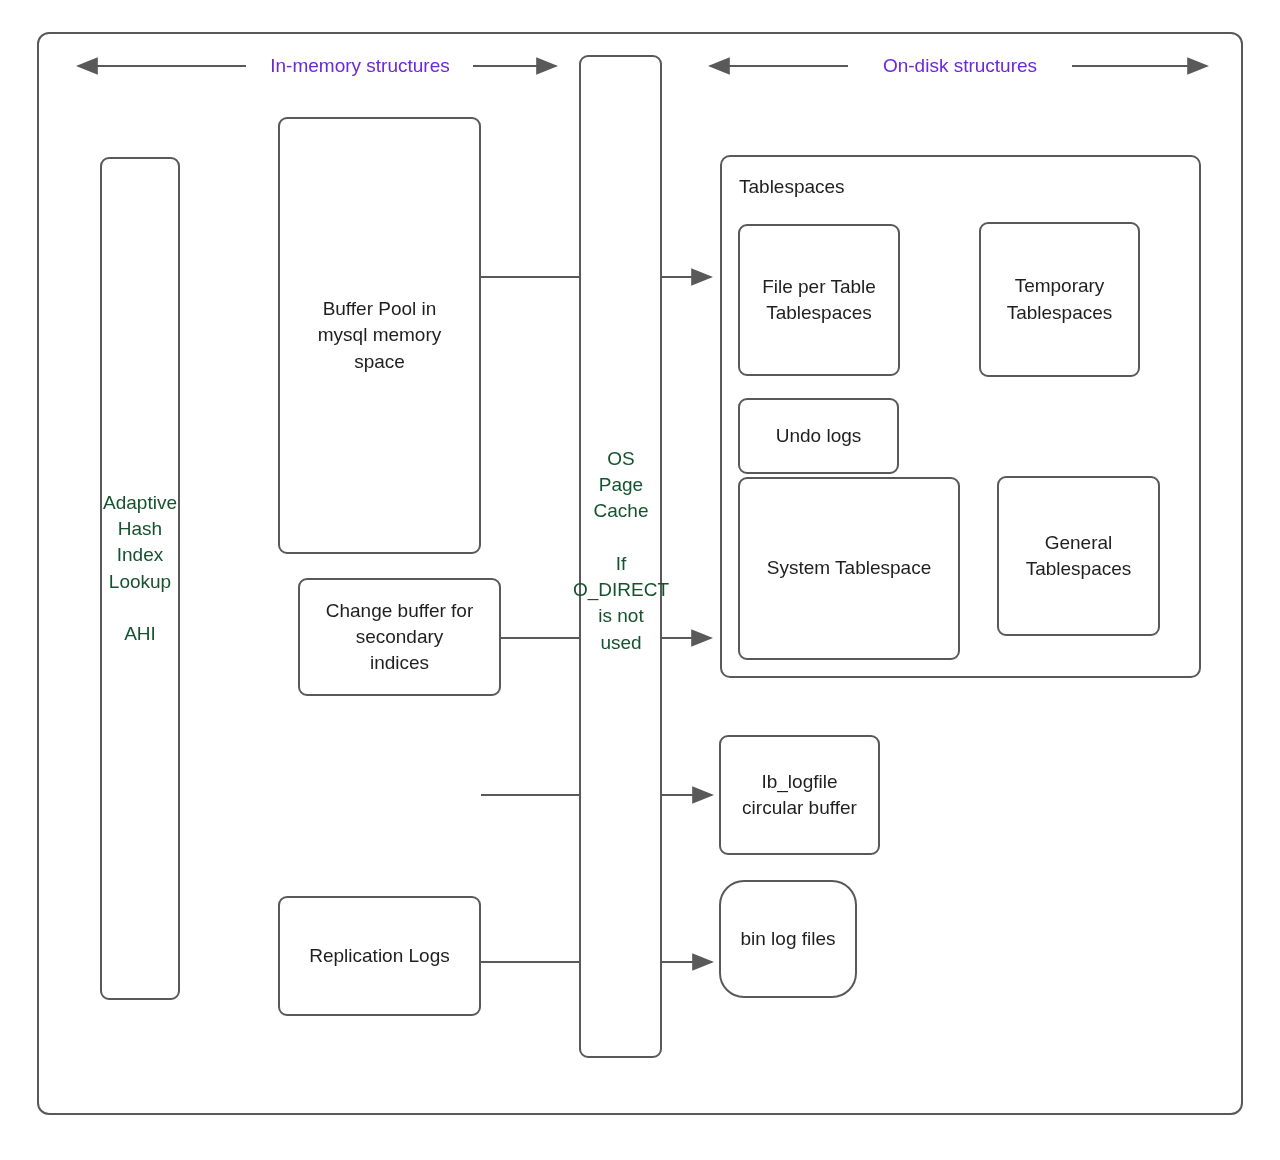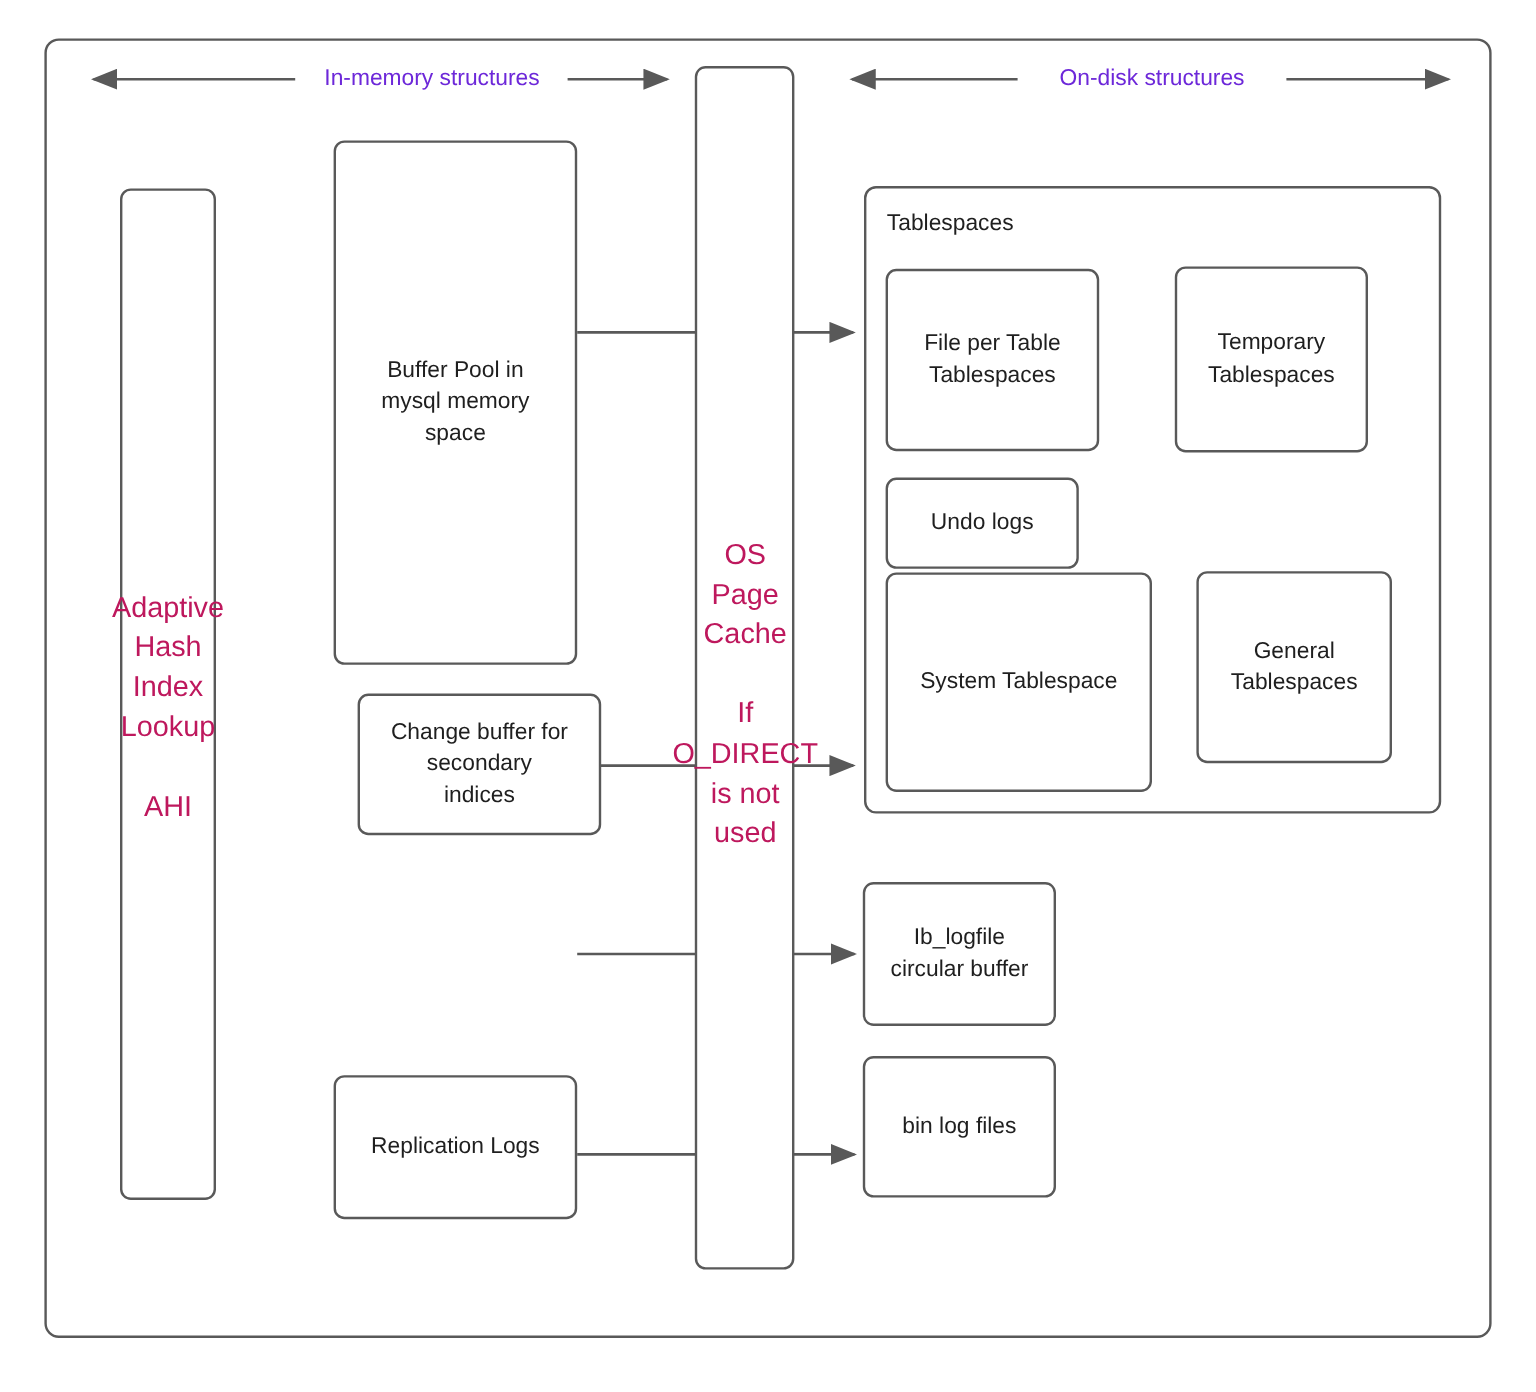--- a/index.html
+++ b/index.html
@@ -37,22 +37,22 @@
     background: transparent;
   }
   .tablespaces-title {
     position: absolute;
     color: #1f1f1f;
     font-size: 19px;
     text-align: left;
   }
   .overflow-text {
     position: absolute;
-    color: #be185d;
-    font-size: 24px;
+    color: #14532d;
+    font-size: 19px;
     line-height: 1.38;
     text-align: center;
     white-space: pre-line;
     background: transparent;
   }
   svg.arrows {
     position: absolute;
     left: 0;
     top: 0;
     width: 1280px;
@@ -126,31 +126,31 @@
   <div class="box" style="left:278px; top:578px; width:203px; height:118px;margin-left:20px;">Change buffer for
 secondary
 indices</div>
 
 
   <div class="box" style="left:278px; top:896px; width:203px; height:120px;">Replication Logs</div>
 
   <div class="box" style="left:720px; top:155px; width:481px; height:523px; border-radius:10px;"></div>
   <div class="tablespaces-title" style="left:739px; top:176px;">Tablespaces</div>
 
-  <div class="box" style="left:738px; top:224px; width:178px; height:152px;">File per Table
+  <div class="box" style="left:738px; top:224px; width:162px; height:152px;">File per Table
 Tablespaces</div>
 
   <div class="box" style="left:979px; top:222px; width:161px; height:155px;">Temporary
 Tablespaces</div>
 
   <div class="box" style="left:738px; top:398px; width:161px; height:76px;">Undo logs</div>
 
   <div class="box" style="left:738px; top:477px; width:222px; height:183px;">System Tablespace</div>
 
   <div class="box" style="left:997px; top:476px; width:163px; height:160px;">General
 Tablespaces</div>
 
   <div class="box" style="left:719px; top:735px; width:161px; height:120px;">Ib_logfile
 circular buffer</div>
 
-  <div class="box" style="left:719px; top:880px; width:161px; height:118px;">bin log files</div>
+  <div class="box" style="left:719px; top:880px; width:138px; height:118px;border-radius:25px;">bin log files</div>
 
 </div>
 
 </body></html>

